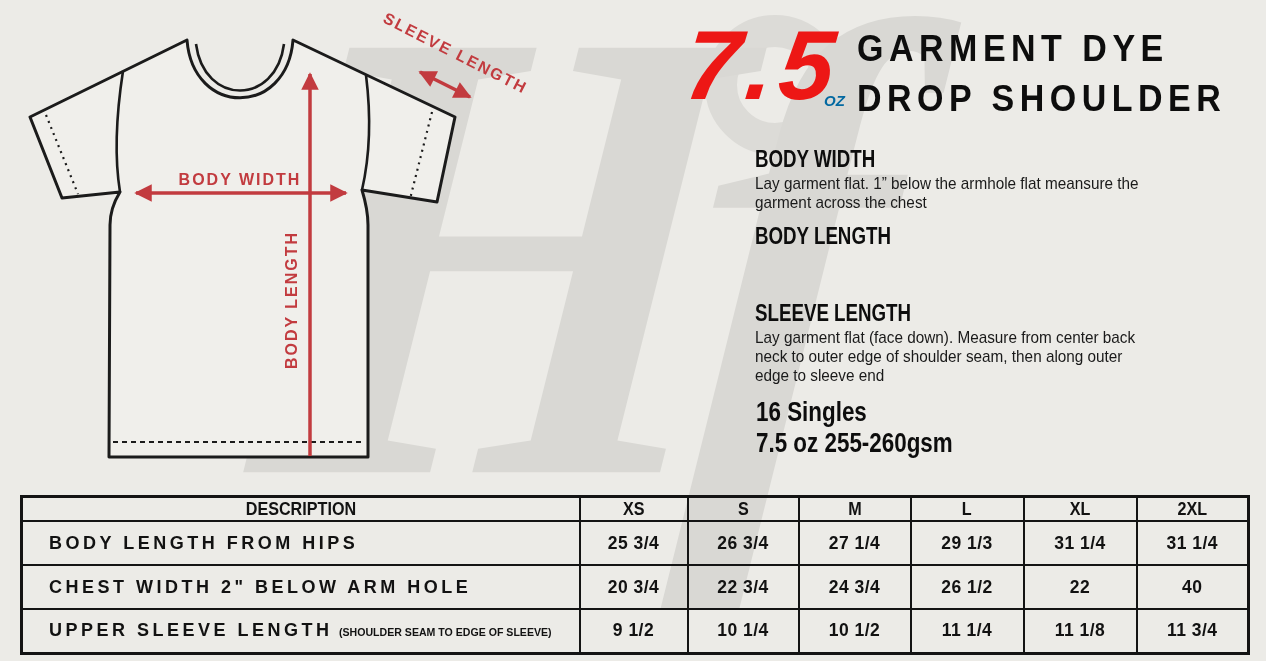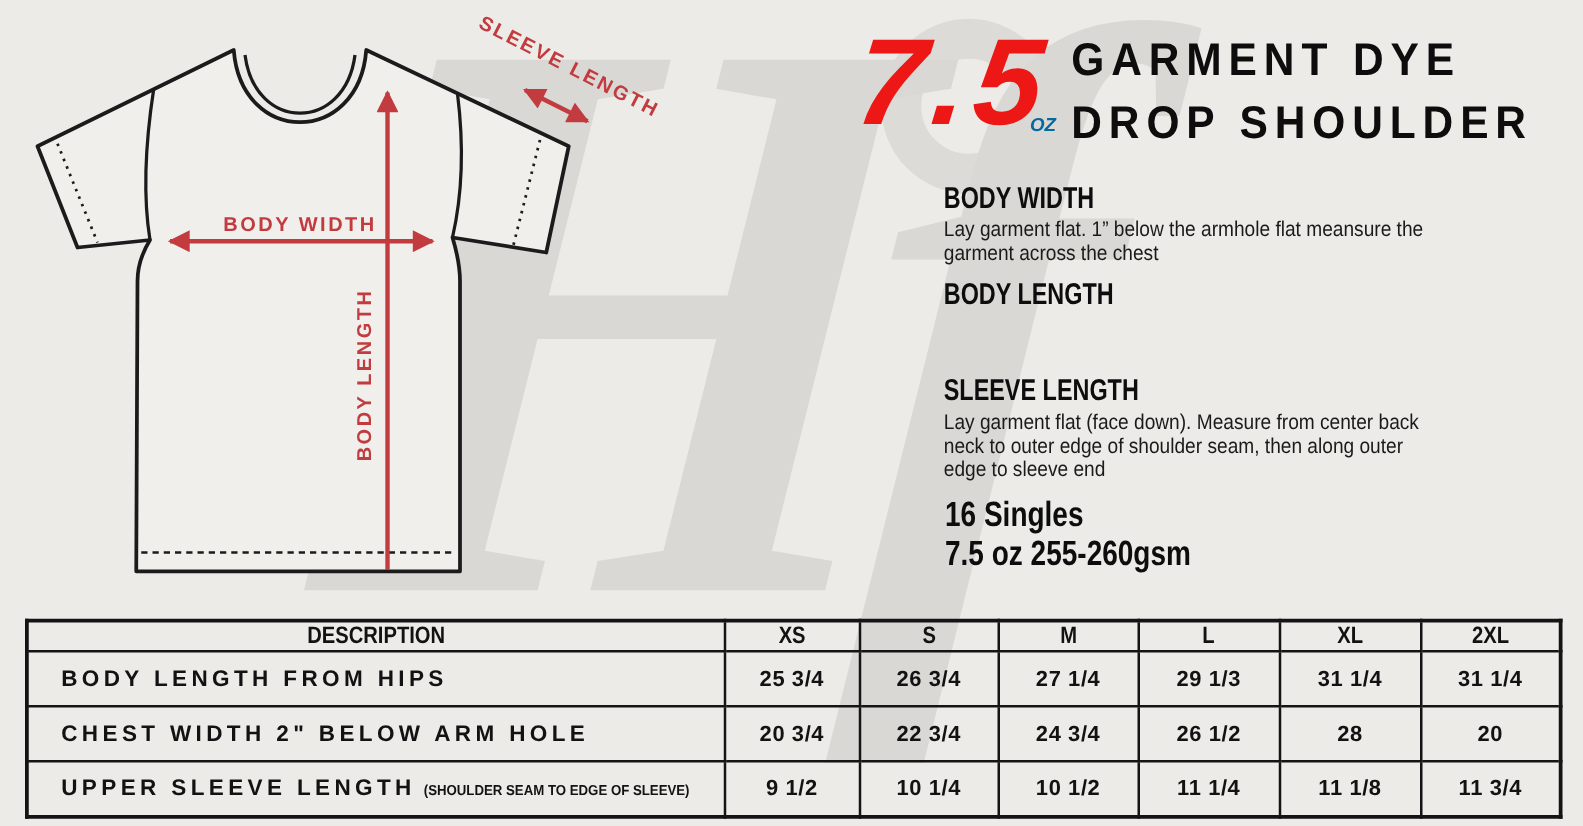--- a/index.html
+++ b/index.html
@@ -170,22 +170,22 @@
         <td class="val">31 1/4</td>
       </tr>
       <tr>
         <td class="desc">
           <span class="row-label">CHEST WIDTH 2" BELOW ARM HOLE</span>
         </td>
         <td class="val">20 3/4</td>
         <td class="val">22 3/4</td>
         <td class="val">24 3/4</td>
         <td class="val">26 1/2</td>
-        <td class="val">28</td>
-        <td class="val">20</td>
+        <td class="val">22</td>
+        <td class="val">40</td>
       </tr>
       <tr>
         <td class="desc">
           <span class="row-label">UPPER SLEEVE LENGTH</span><span class="row-note">(SHOULDER SEAM TO EDGE OF SLEEVE)</span>
         </td>
         <td class="val">9 1/2</td>
         <td class="val">10 1/4</td>
         <td class="val">10 1/2</td>
         <td class="val">11 1/4</td>
         <td class="val">11 1/8</td>

